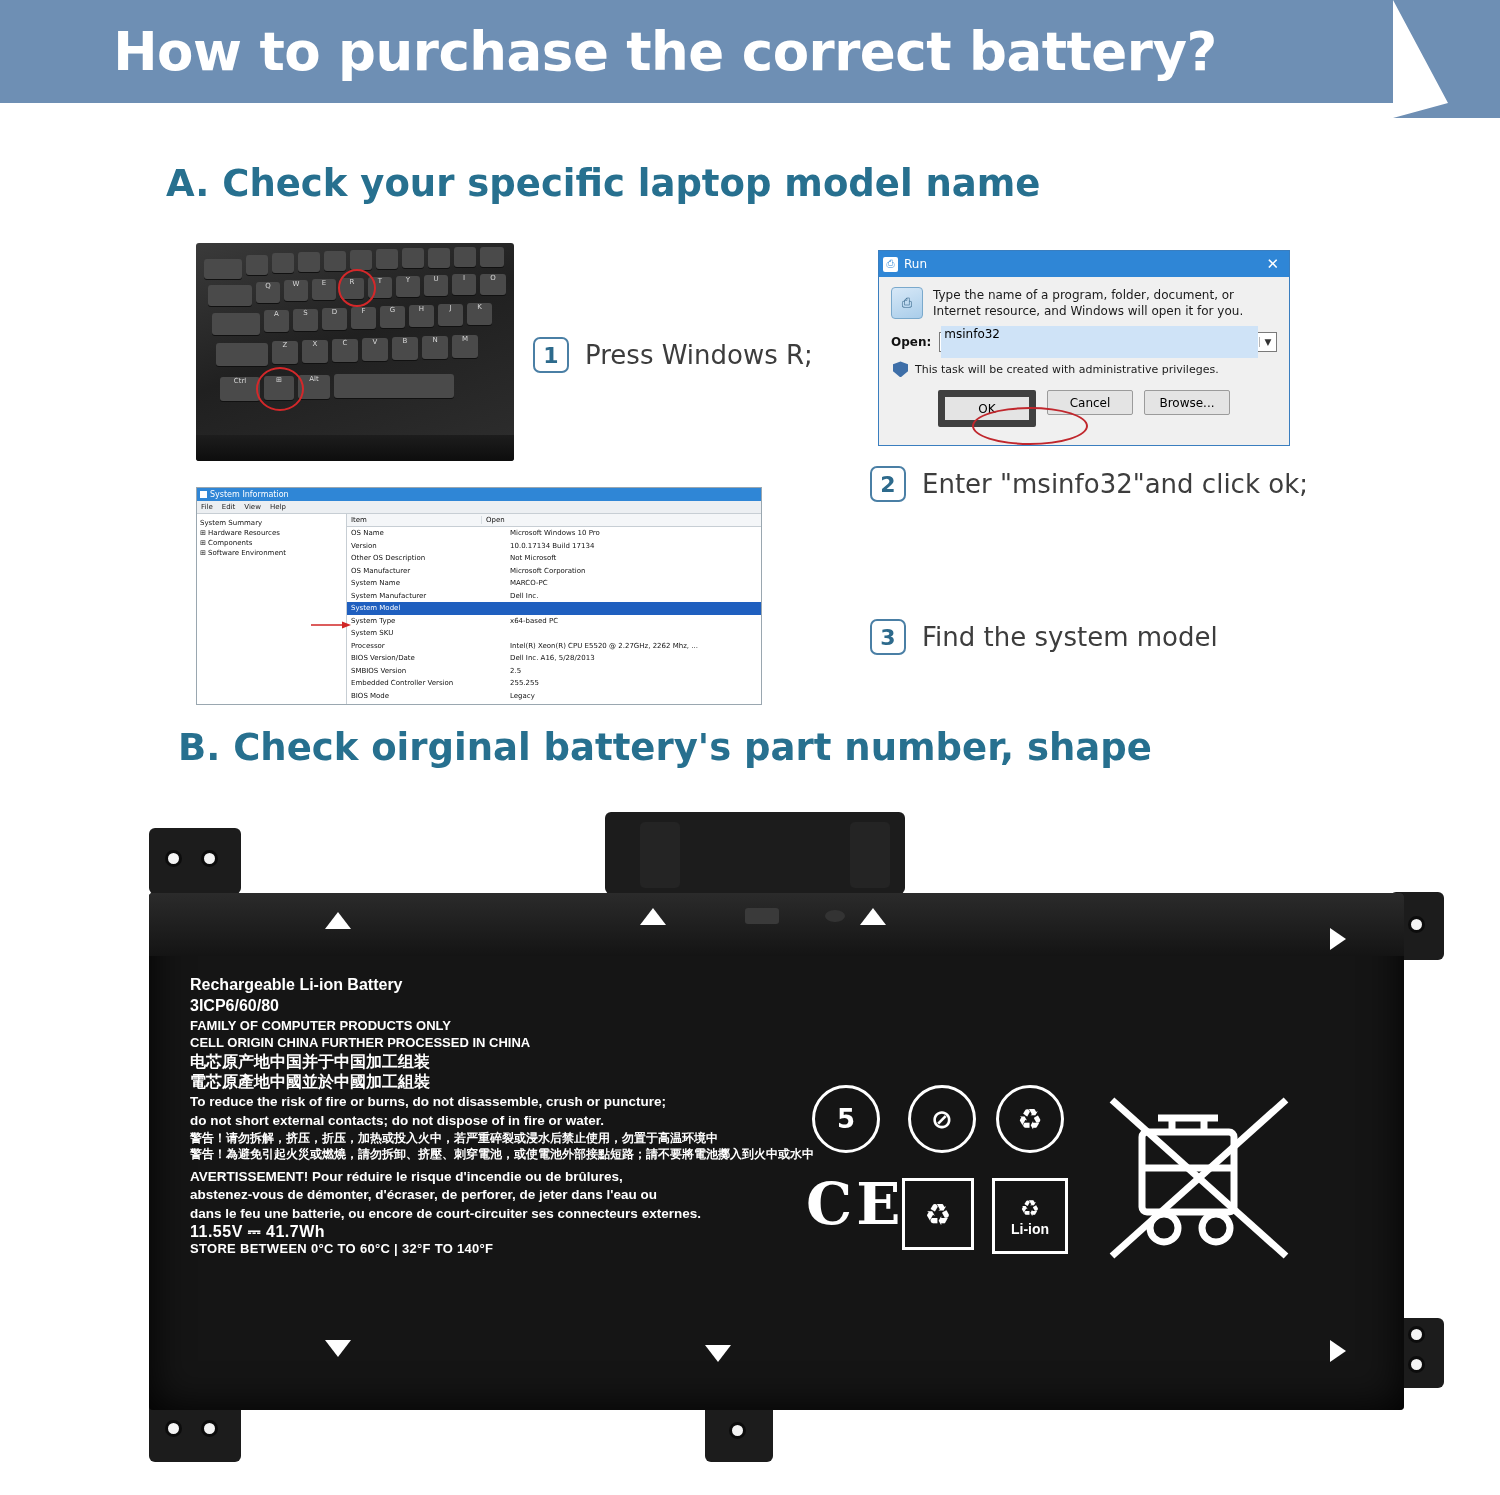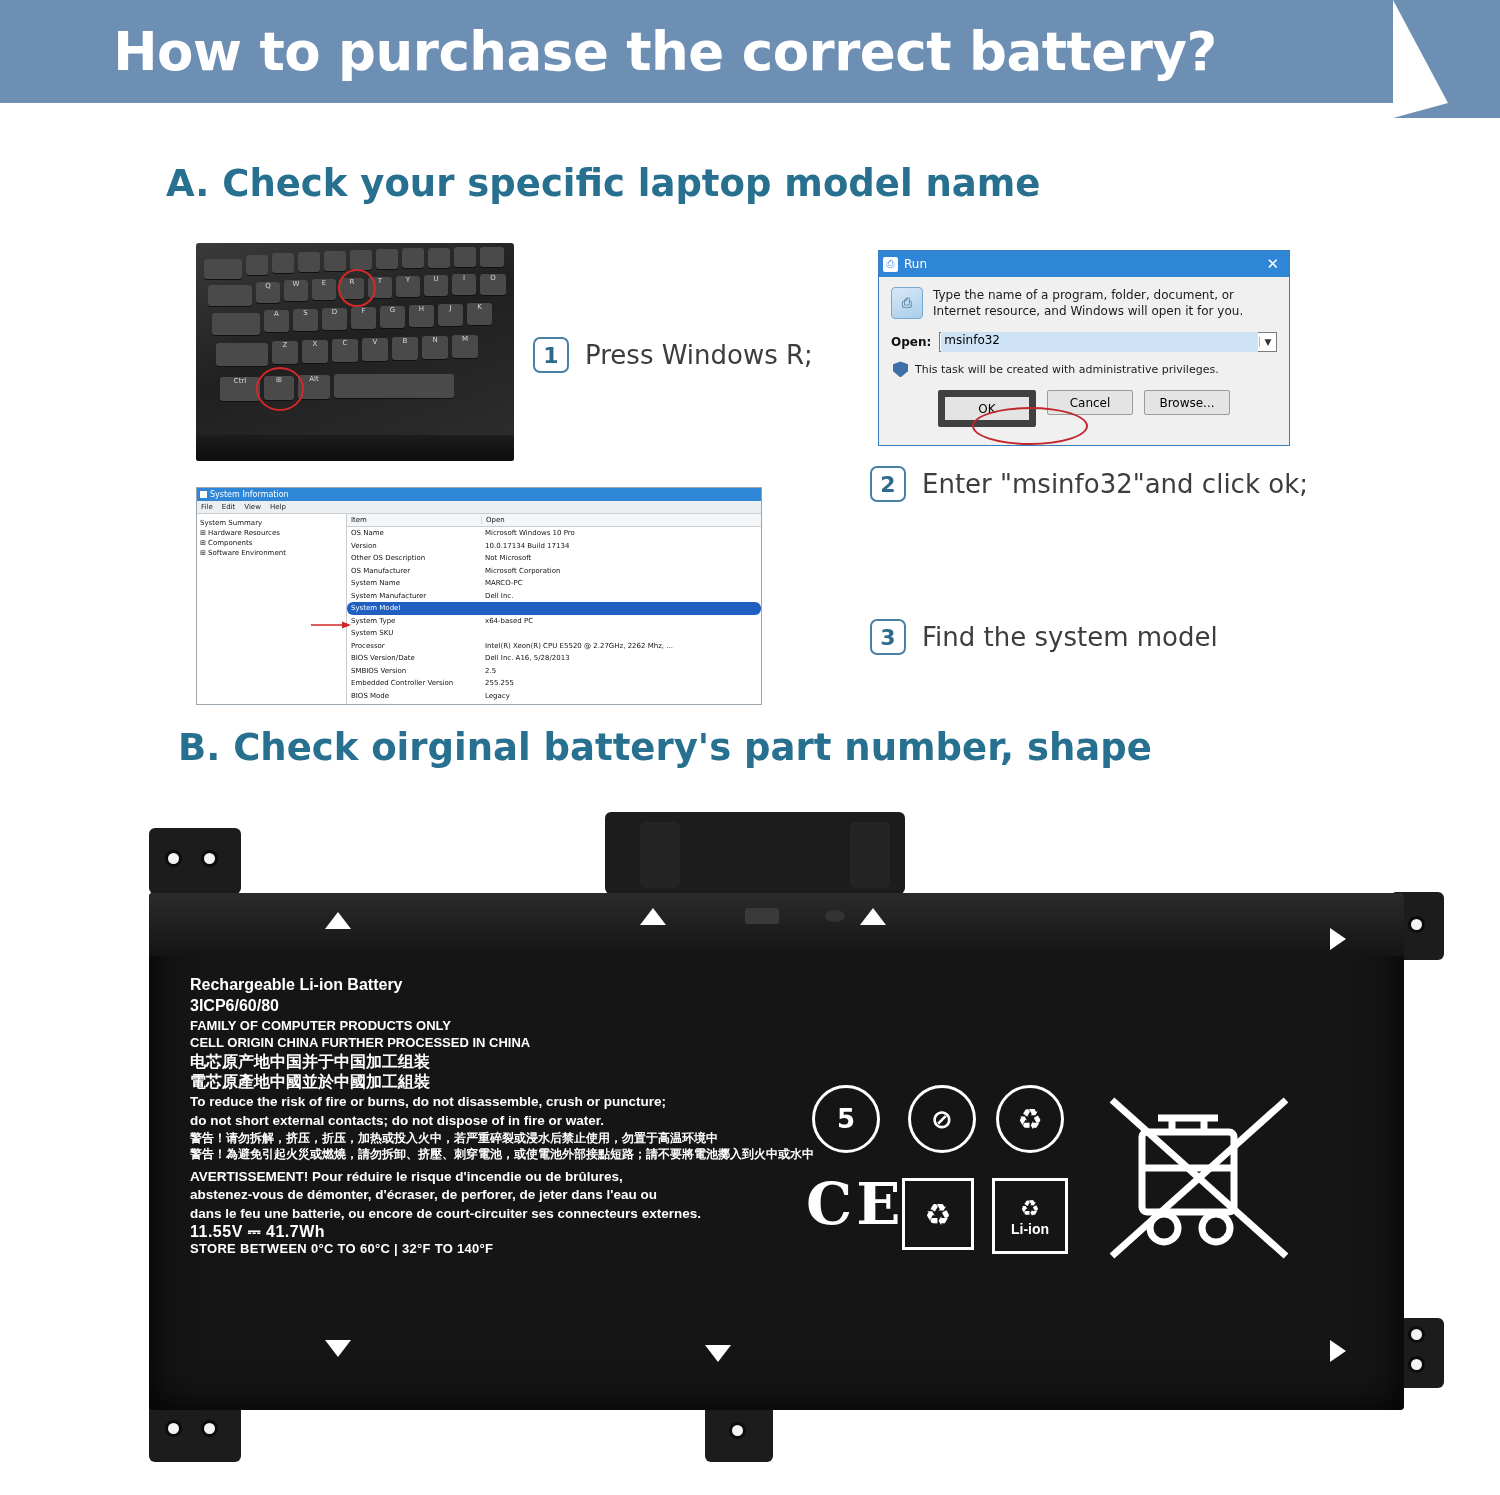--- a/index.html
+++ b/index.html
@@ -101,21 +101,21 @@
   }
   .run-desc p{margin:0;font-size:12px;color:#1a1a1a;line-height:1.35;}
   .run-open{display:flex;align-items:center;margin-top:13px;gap:8px;}
   .run-open label{font-size:12px;color:#111;font-weight:bold;}
   .run-input{
     flex:1;height:20px;border:1px solid #7a7a7a;background:#fff;
     display:flex;align-items:center;box-sizing:border-box;
   }
   .run-input .val{
     flex:1;font-size:12px;color:#000;background:#cfe3f7;padding:0 3px;
-    height:20px;line-height:16px;margin:1px;
+    height:32px;line-height:16px;margin:1px;
   }
   .run-input .arrow{
     width:16px;text-align:center;font-size:9px;color:#333;border-left:1px solid #b5b5b5;
   }
   .run-uac{display:flex;align-items:center;gap:7px;margin-top:9px;padding-left:2px;}
   .run-uac .shield{
     width:15px;height:16px;background:#3e6fa8;
     clip-path:polygon(50% 0,100% 18%,100% 62%,50% 100%,0 62%,0 18%);
     flex:none;
   }
@@ -154,22 +154,22 @@
   .si-left div{padding:1px 0;white-space:nowrap;}
   .si-right{flex:1;padding:0;font-size:7px;color:#111;position:relative;}
   .si-hdr{
     display:flex;border-bottom:1px solid #c7ced4;background:#f4f6f8;
     font-size:7px;height:12px;align-items:center;
   }
   .si-hdr .c1{width:130px;padding-left:4px;border-right:1px solid #d7dde2;}
   .si-hdr .c2{flex:1;padding-left:4px;}
   .si-row{display:flex;height:12.5px;align-items:center;}
   .si-row .c1{width:130px;padding-left:4px;white-space:nowrap;}
-  .si-row .c2{flex:1;padding-left:4px;white-space:nowrap;}
-  .si-row.sel{background:#1f5fbf;color:#fff;border-radius:6px;}
+  .si-row .c2{flex:1;padding-left:4px;white-space:nowrap;margin-left:25px;}
+  .si-row.sel{background:#1f5fbf;color:#fff;}
   .si-arrow{
     position:absolute;left:-36px;top:106px;width:40px;height:10px;
   }
   
   .battery-wrap{position:absolute;left:135px;top:800px;width:1320px;height:660px;}
   .bat-body{
     position:absolute;left:14px;top:93px;width:1255px;height:517px;
     background:#151515;border-radius:4px;
     box-shadow:inset 0 0 40px #000;
   }

